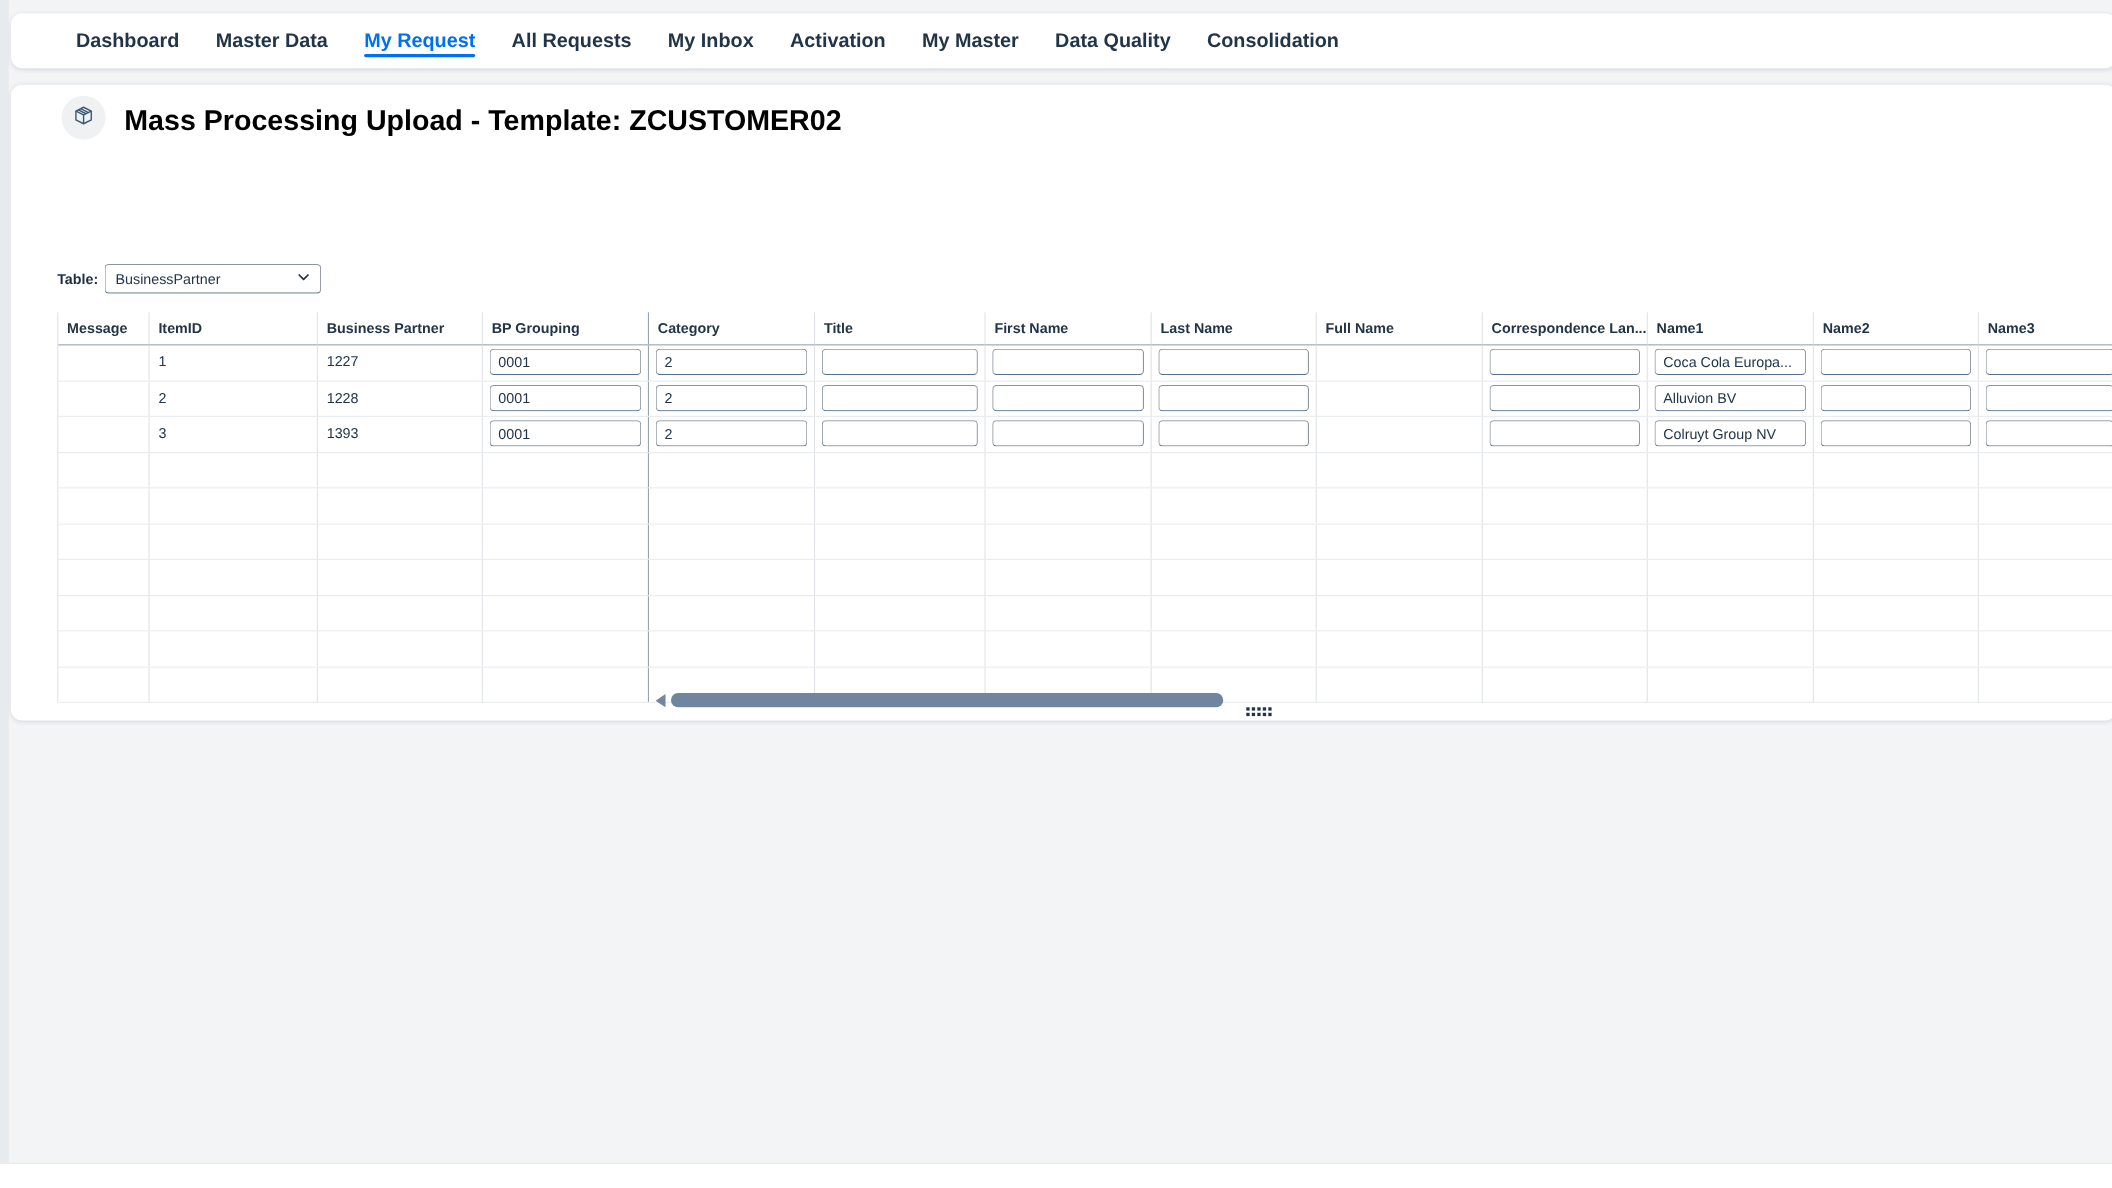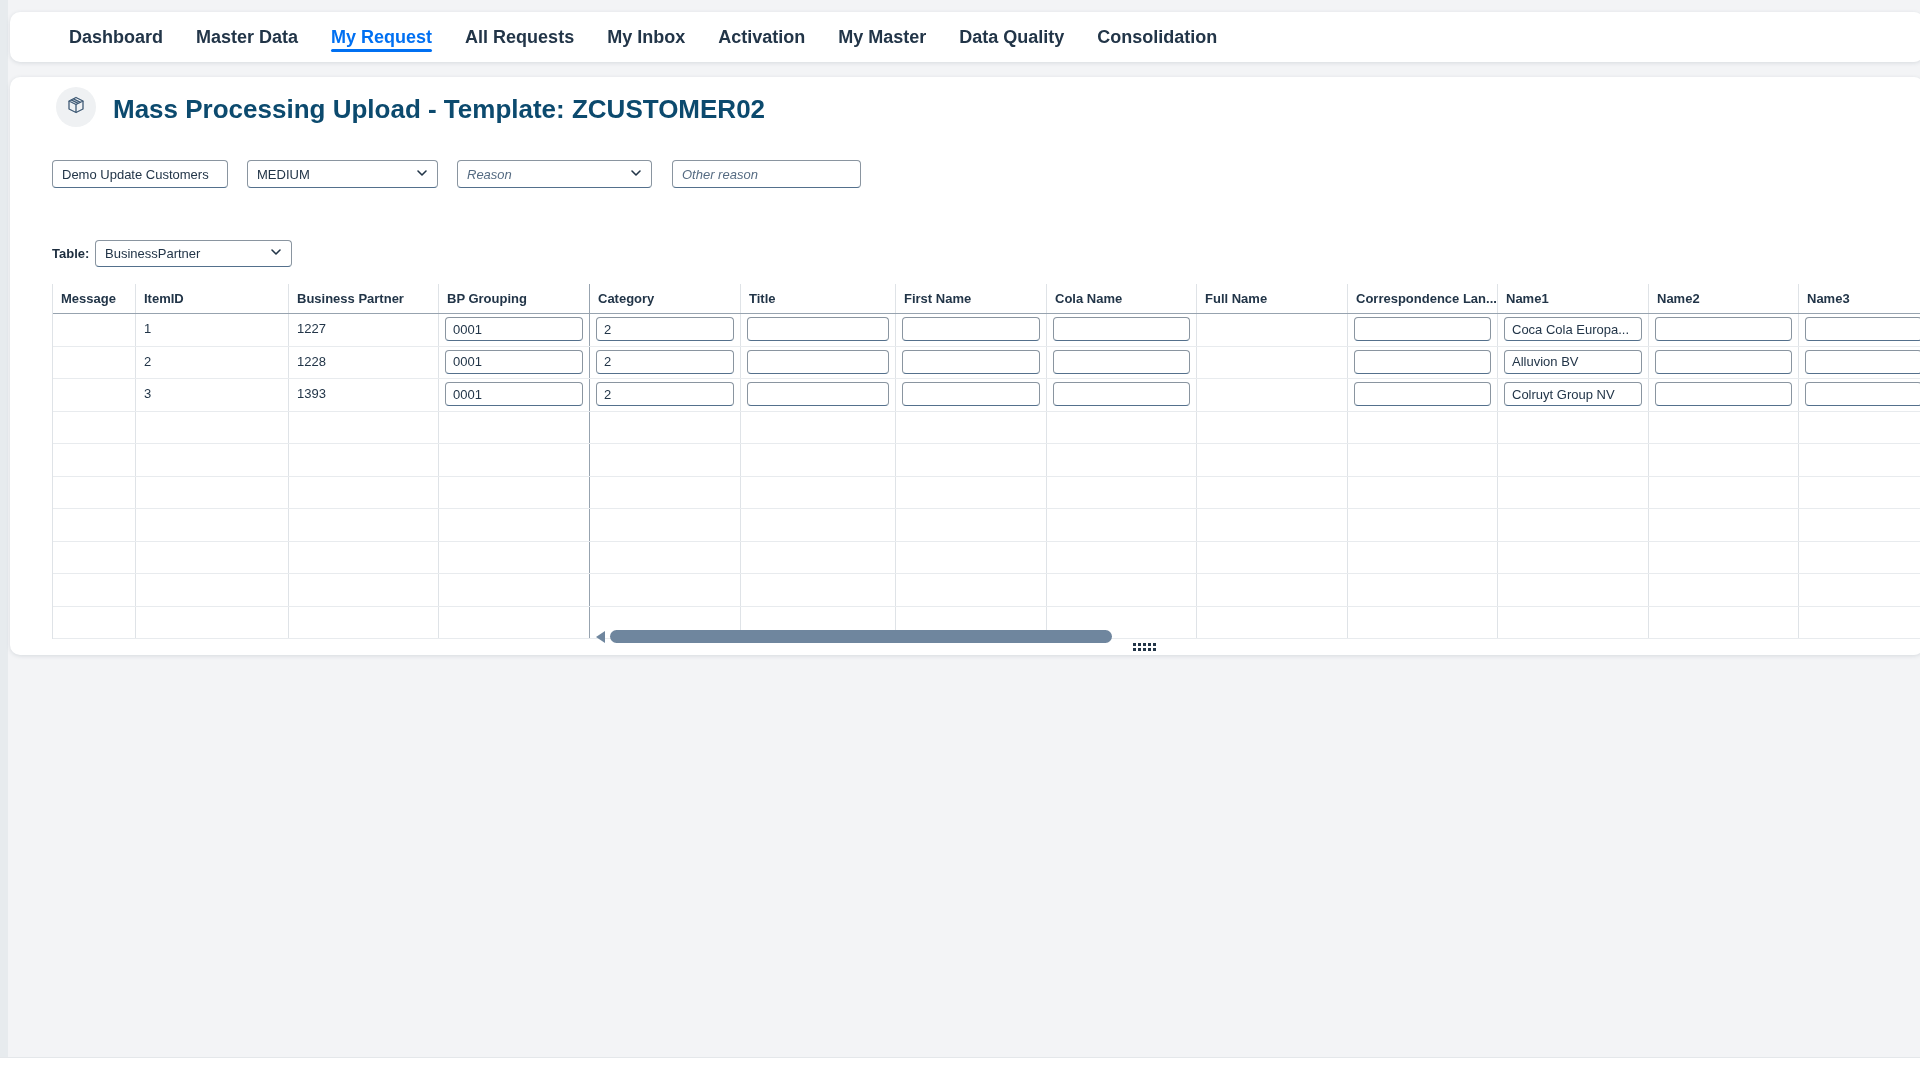--- a/index.html
+++ b/index.html
@@ -28,21 +28,21 @@
   .main-card{
     position:absolute;left:10px;top:77px;width:1914px;height:578px;
     background:#fff;border-radius:10px;
     box-shadow:0 1px 4px rgba(34,53,72,.13);
     overflow:hidden;
   }
   .obj-icon{
     position:absolute;left:46px;top:10px;width:40px;height:40px;border-radius:50%;
     background:#eff1f3;display:flex;align-items:center;justify-content:center;
   }
-  .page-title{position:absolute;left:103px;top:17px;font-size:26px;font-weight:700;color:#0c4a6e;white-space:nowrap;}
+  .page-title{position:absolute;left:103px;top:17px;font-size:26px;font-weight:700;color:#000000;white-space:nowrap;}
 
   
   .form-row{position:absolute;left:42px;top:83px;display:flex;}
   .fio-box{
     box-sizing:border-box;height:28px;background:#fff;
     border:1px solid #8a95a0;border-bottom-color:#54708c;border-radius:4px;
     font-size:13px;color:#223548;display:flex;align-items:center;padding:0 9px;
     font-family:inherit;
   }
   input.fio-box{outline:none;}
@@ -111,61 +111,41 @@
           <path d="M3 6 V14 L10 17.5 V9.5"></path>
           <path d="M17 6 V14 L10 17.5"></path>
           <path d="M5.2 4.9 L12.2 8.4 M7.4 3.8 L14.4 7.3"></path>
         </g>
       </svg>
     </span>
   </div>
 
   <h1 class="page-title">Mass Processing Upload - Template: ZCUSTOMER02</h1>
 
-  <div class="form-row">
-    <input class="fio-box w1" type="text" readonly="" value="Demo Update Customers" style="">
-    <div class="fio-box combo w2">
-      <span>MEDIUM</span>
-      <span>
-        <svg width="12" height="12" viewBox="0 0 12 12">
-            <path d="M2 4 L6 8 L10 4" fill="none" stroke="#223548" stroke-width="1.6" stroke-linecap="round" stroke-linejoin="round"></path>
-          </svg>
-      </span>
-    </div>
-    <div class="fio-box combo w3">
-      <span class="ph">Reason</span>
-      <span>
-        <svg width="12" height="12" viewBox="0 0 12 12">
-            <path d="M2 4 L6 8 L10 4" fill="none" stroke="#223548" stroke-width="1.6" stroke-linecap="round" stroke-linejoin="round"></path>
-          </svg>
-      </span>
-    </div>
-    <input class="fio-box w4" type="text" readonly="" placeholder="Other reason" style="">
-  </div>
 
   <div class="table-label">Table:</div>
   <div class="fio-box combo table-combo">
     <span>BusinessPartner</span>
     <span>
       <svg width="12" height="12" viewBox="0 0 12 12">
           <path d="M2 4 L6 8 L10 4" fill="none" stroke="#223548" stroke-width="1.6" stroke-linecap="round" stroke-linejoin="round"></path>
         </svg>
     </span>
   </div>
 
   <div class="grid">
     <div class="grid-header">
         <div class="hcell" style="width: 83px;">Message</div>
         <div class="hcell" style="width: 153px;">ItemID</div>
         <div class="hcell" style="width: 150px;">Business Partner</div>
         <div class="hcell sep" style="width: 151px;">BP Grouping</div>
         <div class="hcell" style="width: 151px;">Category</div>
         <div class="hcell" style="width: 155px; text-align: center;">Title</div>
         <div class="hcell" style="width: 151px;">First Name</div>
-        <div class="hcell" style="width: 150px;">Cola Name</div>
+        <div class="hcell" style="width: 150px;">Last Name</div>
         <div class="hcell" style="width: 151px;">Full Name</div>
         <div class="hcell" style="width: 150px;">Correspondence Lan...</div>
         <div class="hcell" style="width: 151px;">Name1</div>
         <div class="hcell" style="width: 150px;">Name2</div>
         <div class="hcell" style="width: 130px;">Name3</div>
       </div>
     <div>
         <div class="brow">
           <div class="bcell" style="width: 83px;"></div>
           <div class="bcell" style="width: 153px;">

